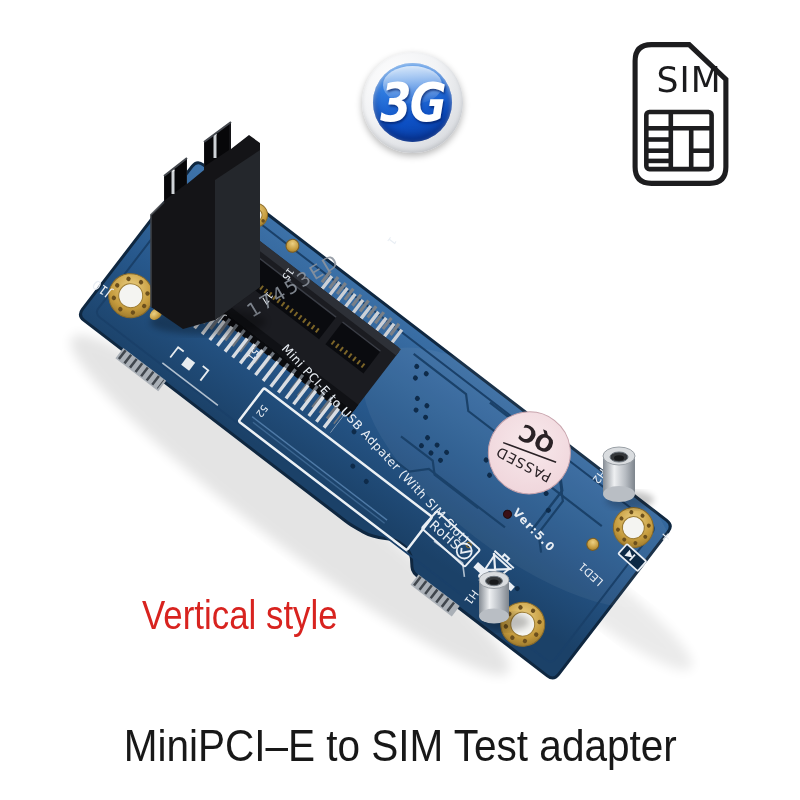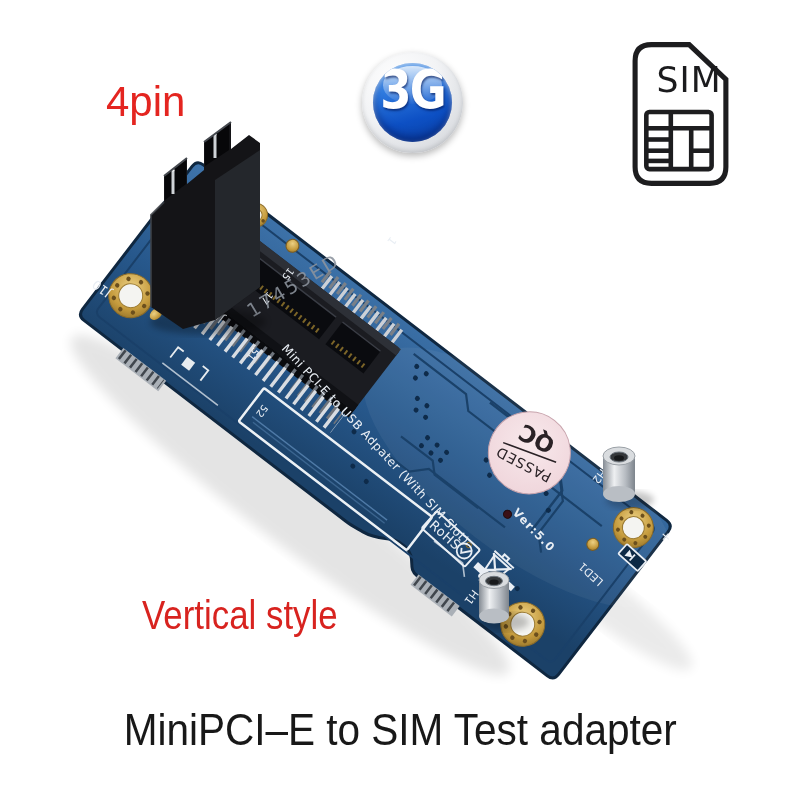--- a/index.html
+++ b/index.html
@@ -3,31 +3,31 @@
 <meta charset="utf-8">
 <style>
   html,body{margin:0;padding:0;background:#ffffff;}
   .canvas{position:relative;width:800px;height:800px;background:#ffffff;overflow:hidden;
           font-family:"Liberation Sans",sans-serif;}
   .scene{position:absolute;left:0;top:0;}
   .overlay{position:absolute;white-space:nowrap;}
   #pin-label{left:106px;top:78px;font-size:42px;color:#e42520;}
   #style-label{left:142px;top:592px;font-size:41px;color:#d8231f;
                transform:scaleX(.85);transform-origin:left top;}
-  #title-wrap{left:0;top:704px;width:800px;text-align:center;}
+  #title-wrap{left:0;top:720px;width:800px;text-align:center;}
   #title-wrap .t{display:inline-block;font-size:45px;color:#181818;
                  transform:scaleX(.9);transform-origin:center top;letter-spacing:0px;}
   .badge{position:absolute;border-radius:50%;
          background:radial-gradient(circle at 35% 30%, #ffffff 0%, #f2f3f5 45%, #c7cbd1 100%);
          box-shadow:0 3px 7px rgba(0,0,0,.28), inset 0 -2px 4px rgba(0,0,0,.12);
          display:flex;align-items:center;justify-content:center;}
   .badge-inner{position:relative;width:78%;height:78%;border-radius:50%;overflow:hidden;
          background:linear-gradient(165deg,#66a9f0 0%, #2f7be0 32%, #0d50c4 68%, #0a3fa2 100%);
          box-shadow:inset 0 2px 5px rgba(255,255,255,.5), inset 0 -5px 9px rgba(0,20,90,.55);
-         display:flex;align-items:flex-start;justify-content:center;}
+         display:flex;align-items:center;justify-content:center;font-style:italic;}
   .badge-inner .gloss{position:absolute;left:12%;top:4%;width:76%;height:48%;border-radius:50%;
          background:linear-gradient(rgba(255,255,255,.75),rgba(255,255,255,.03));z-index:0;}
   .badge-inner .lbl{position:relative;z-index:1;color:#fff;font-weight:bold;font-size:45px;
          letter-spacing:-2px;transform:scaleY(1.18);font-family:"DejaVu Sans",sans-serif;
          text-shadow:1px 2px 2px rgba(0,25,90,.65);}
   #badge-3g{left:362px;top:52px;width:101px;height:101px;}
   #badge-4g{left:489px;top:55px;width:97px;height:97px;}
   #sim-icon{left:630px;top:40px;}
   svg text{font-family:"DejaVu Sans","Liberation Sans",sans-serif;}
 </style>
@@ -308,21 +308,20 @@
     <g>
       <ellipse cx="505" cy="622" rx="24" ry="9" fill="#000" opacity="0.22" filter="url(#blur3)"></ellipse>
       <rect x="479" y="580" width="30" height="36" rx="3" fill="url(#silverV)"></rect>
       <ellipse cx="494" cy="616" rx="15" ry="7.5" fill="#b9bec4"></ellipse>
       <ellipse cx="494" cy="580" rx="15" ry="8.5" fill="#d9dcdf" stroke="#9aa0a6"></ellipse>
       <ellipse cx="494" cy="581" rx="8.5" ry="4.7" fill="#35383b" stroke="#707880"></ellipse>
       <ellipse cx="494" cy="582" rx="4.7" ry="2.6" fill="#17191b"></ellipse>
     </g>
   </svg>
 
-  <span class="overlay" id="pin-label">4pin</span>
 
   <div class="badge" id="badge-3g">
     <div class="badge-inner">
       <div class="gloss"></div>
       <span class="lbl">3G</span>
     </div>
   </div>
 
   <svg class="overlay" id="sim-icon" width="102" height="148" viewBox="0 0 100 144">
     <path d="M21,4 H58 L94,38 V124 Q94,140 78,140 H21 Q5,140 5,124 V20 Q5,4 21,4 Z" fill="none" stroke="#1d1d1f" stroke-width="5"></path>

